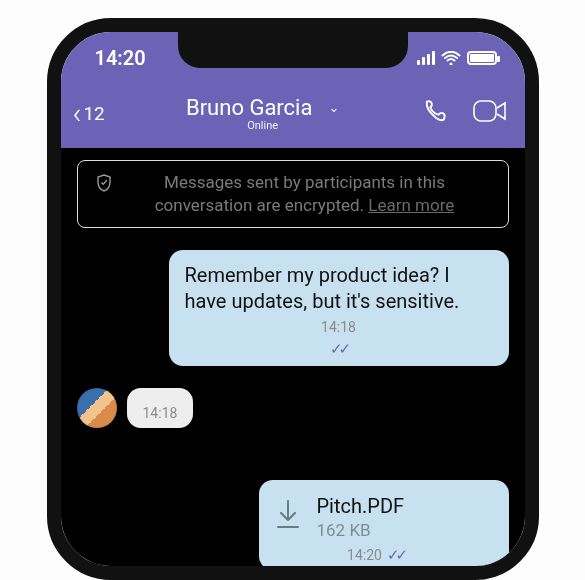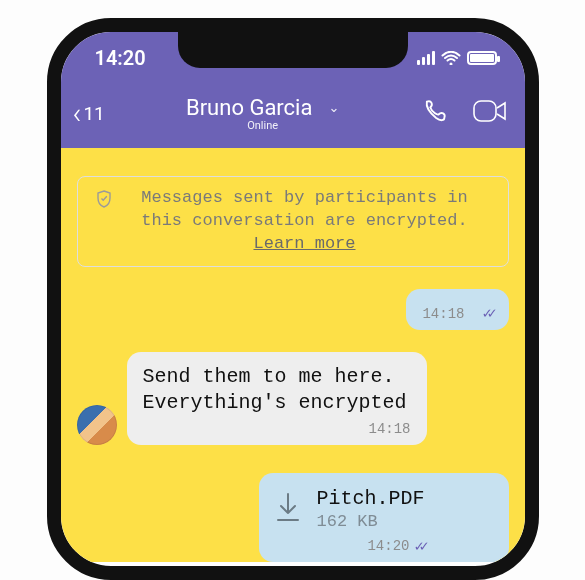--- a/index.html
+++ b/index.html
@@ -88,23 +88,22 @@
   .back-chevron { font-size:30px; line-height:1; font-weight:300;}
   .title-block { flex:1; text-align:center; }
   .title-row { display:flex; align-items:center; justify-content:center; gap:16px; font-size:22px; font-weight:400;}
   .chev-down { font-size:13px; opacity:.9;}
   .subtitle { font-size:11px; opacity:.9; margin-top:-1px;}
   .actions { display:flex; align-items:center; gap:24px; }
   .icon-stroke { stroke:#fff; stroke-width:1.6; fill:none; }
 
   
   .chat {
-    background:#fde047;
-    padding: 28px 16px 0 16px;
-    font-family: Liberation Mono, monospace;
+    background:#000000;
+    padding: 12px 16px 0 16px;
   }
 
   .notice {
     border:1px solid #dedede;
     border-radius:8px;
     padding: 10px 18px;
     color:#7a7a7a;
     font-size:17px;
     line-height:1.35;
     text-align:center;
@@ -133,37 +132,37 @@
     border-radius:14px;
     padding: 12px 16px 6px 16px;
     font-size:20px;
     line-height:1.3;
     color:#111;
     max-width: 340px;
     position:relative;
   }
   .bubble.mine { background:#c7e1f0; }
   .bubble.theirs { background:#eeeeee; max-width: 300px;}
-  .meta { display:flex; justify-content:flex-end; align-items:center; gap:18px; font-size:14px; color:#8c8c8c; margin-top:4px;}
+  .meta { display:flex; justify-content:flex-end; align-items:center; gap:4px; font-size:14px; color:#8c8c8c; margin-top:4px;flex-direction:column;}
   .checks { color:#6c62b6; letter-spacing:-4px; font-size:15px;}
 
   .file-bubble {
     background:#c7e1f0;
     border-radius:14px;
     padding: 14px 18px 6px 14px;
     display:flex;
     align-items:flex-start;
     gap:14px;
     min-width:250px;
   }
   .dl-icon { width:30px; height:34px; margin-top:4px;}
   .file-info .fname { font-size:20px; color:#111;}
   .file-info .fsize { font-size:17px; color:#7f8c95; margin-top:2px;}
   .file-meta { display:flex; justify-content:flex-end; align-items:center; gap:5px; font-size:14px; color:#8c8c8c; margin-top:6px; grid-column:1/-1; width:100%;}
-  .file-wrap{display:flex;flex-direction:column;}
+  .file-wrap{display:flex;flex-direction:column;margin-top:24px;}
   .row.file { margin-top:28px; }
 
 </style>
 </head>
 <body>
 
 <div class="phone">
   <div class="notch"></div>
 
   <div class="statusbar">
@@ -185,21 +184,21 @@
       </div>
       <div class="battery">
           <div></div>
         </div>
     </div>
   </div>
 
   <div class="navheader">
     <div class="back">
       <span class="back-chevron">‹</span>
-      <span>11</span>
+      <span>12</span>
     </div>
     <div class="title-block">
       <div class="title-row">
         <span>Bruno Garcia</span>
         <span class="chev-down">⌄</span>
       </div>
       <div class="subtitle">Online</div>
     </div>
     <div class="actions">
       <span>
@@ -225,31 +224,31 @@
             <path d="M5.5 8.5 L7.2 10.2 L10.8 6.2" fill="none" stroke="#9a9a9a" stroke-width="1.4"></path>
           </svg>
       </span>
       <span>
         <span>Messages sent by participants in this conversation are encrypted. </span><span class="learn">Learn more</span>
       </span>
     </div>
 
     <div class="row me">
       <div class="bubble mine">
+        <div>Remember my product idea? I have updates, but it's sensitive.</div>
         <div class="meta">
           <span>14:18</span>
           <span class="checks">✓✓</span>
         </div>
       </div>
     </div>
 
     <div class="row">
       <div class="avatar"></div>
       <div class="bubble theirs">
-        <div>Send them to me here. Everything's encrypted</div>
         <div class="meta">
           <span>14:18</span>
         </div>
       </div>
     </div>
 
     <div class="row me file">
       <div class="file-wrap">
         <div class="file-bubble">
           <span class="dl-icon">

